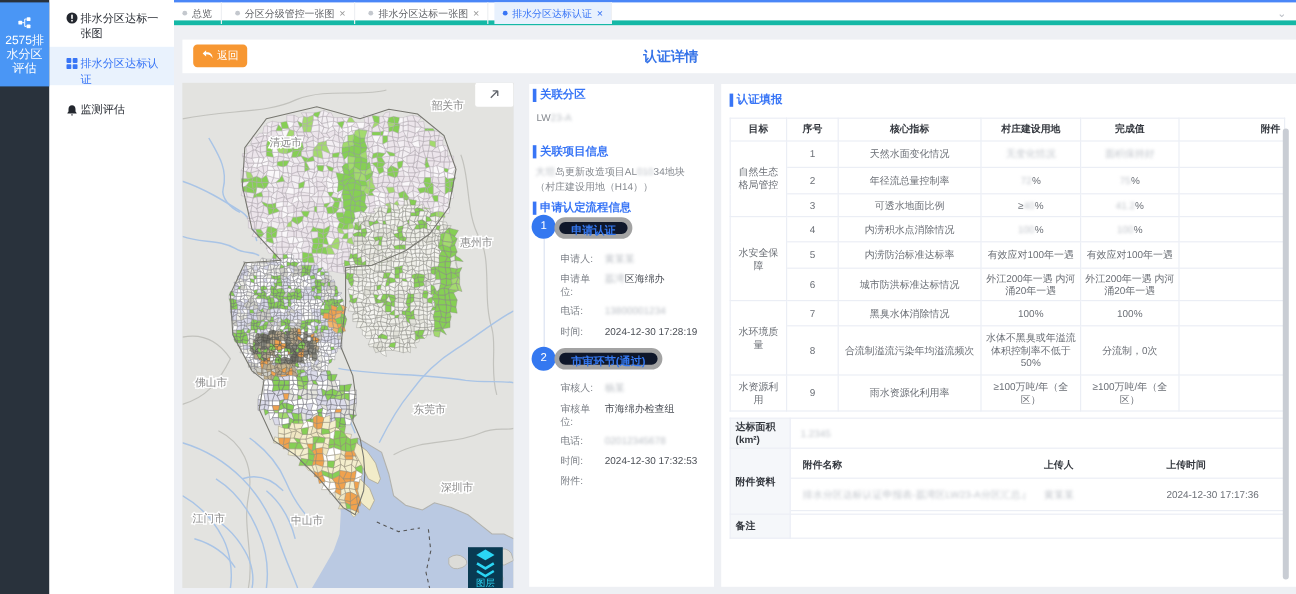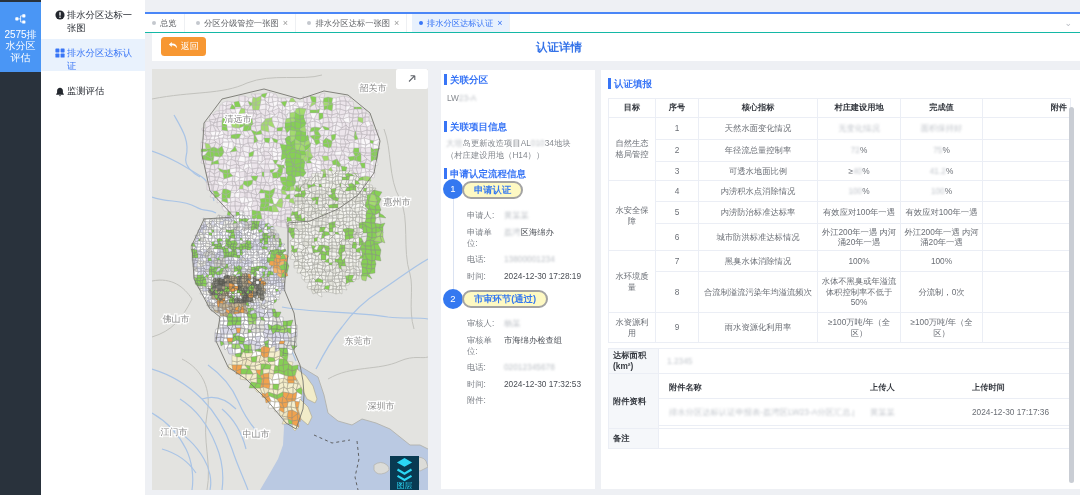--- a/index.html
+++ b/index.html
@@ -4,42 +4,42 @@
 *{margin:0;padding:0;box-sizing:border-box}
 html,body{width:1080px;height:495px;overflow:hidden;font-family:"Liberation Sans",sans-serif;background:#eef0f4}
 .rail{position:absolute;left:0;top:0;width:41px;height:495px;background:#29323c;z-index:5}
 .rail .act{position:absolute;left:0;top:2px;width:41px;height:70px;background:#4a96f5;color:#fff;text-align:center}
 .rail .t{position:absolute;top:27px;left:0;width:41px;font-size:10px;line-height:11.3px;color:#fff}
 .submenu{position:absolute;left:41px;top:0;width:104px;height:495px;background:#fff;z-index:4}
 .mi{position:absolute;left:0;width:104px;font-size:9.3px;line-height:13.5px;color:#2b2f36}
 .mi .ico{position:absolute;left:13.5px;top:1.5px;width:10px;height:10px}
 .mi .txt{display:block;margin-left:26px;width:70px}
 .mi2bg{position:absolute;left:0;top:39px;width:104px;height:32px;background:#e9f2fd}
-.topbar{position:absolute;left:145px;top:12px;right:0;height:21px;background:#fff;border-top:2px solid #4a86f7;border-bottom:1px solid #14b8a6;white-space:nowrap;z-index:3}
+.topbar{position:absolute;left:145px;top:0;right:0;height:21px;background:#fff;border-top:2px solid #4a86f7;border-bottom:4px solid #14b8a6;white-space:nowrap;z-index:3}
 .tab{display:inline-block;height:18px;line-height:18px;padding:0 7px 0 7px;font-size:8.3px;color:#606266;border-right:1px solid #eef0f3;vertical-align:top}
 .tab .dot{display:inline-block;width:4px;height:4px;border-radius:50%;background:#c4c8ce;margin:0 4px 1px 0;vertical-align:middle}
 .tab .x{color:#9a9a9a;margin-left:4px;font-size:9px}
 .tab.on{color:#3875f6;background:#e8f1fd}
 .tab.on .dot{background:#3875f6}
 .tab.on .x{color:#3875f6}
 .tabchev{position:absolute;right:8px;top:0;color:#b9bdc4;font-size:9px;line-height:18px}
 .hdr{position:absolute;left:152px;top:33px;right:0;height:28px;background:#fff}
 .btn-back{position:absolute;left:9px;top:4px;width:45px;height:19px;background:#f79732;border-radius:3.5px;color:#fff;font-size:9px;line-height:19px;text-align:center}
 .hdr .title{position:absolute;left:384px;top:7px;width:200px;text-align:left;font-size:11.5px;font-weight:bold;color:#3573e8}
 .mappanel{position:absolute;left:152px;top:69px;width:276px;height:421px;background:#e3e3e0;overflow:hidden}
 .midpanel{position:absolute;left:441px;top:70px;width:154px;height:419px;background:#fff;padding:4px 6px 0 3px;overflow:hidden}
 .rightpanel{position:absolute;left:601px;top:70px;width:479px;height:419px;background:#fff;padding:8px 0 0 7px;overflow:hidden}
 .sect{position:relative;font-size:9.5px;font-weight:bold;color:#3875f6;padding-left:6px;height:11px;line-height:11px}
 .sect:before{content:"";position:absolute;left:0;top:0;width:2.5px;height:11px;background:#3875f6}
 .small{font-size:8.3px;color:#8d9199;line-height:11px}
 .kv{display:flex;font-size:8.3px;line-height:11px;margin-bottom:5.5px}
 .kv .k{width:37px;flex:none;color:#7d8188}
 .kv .v{flex:1;color:#4a4e55}
 .stepnum{position:absolute;width:20px;height:20px;border-radius:50%;background:#3478f0;color:#fff;font-size:9.5px;line-height:20px;text-align:center}
-.steppill{position:absolute;border:2px solid #a3a3a3;border-radius:9px;color:#3478f0;font-size:9.3px;font-weight:bold;height:17.5px;line-height:15.5px;padding:0 10px;background:#fef9c3}
+.steppill{position:absolute;border:4px solid #a3a3a3;border-radius:9px;color:#3478f0;font-size:9.3px;font-weight:bold;height:17.5px;line-height:15.5px;padding:0 10px;background:#0f172a}
 .stepline{position:absolute;width:1px;background:#dbe3f2}
 table.rt{border-collapse:collapse;font-size:8.3px;color:#6b6f76;table-layout:fixed;width:462px}
 table.rt th,table.rt td{border:1px solid #ebeef5;text-align:center;padding:1px 3px;line-height:10.5px;vertical-align:middle}
 table.rt th{color:#34383f;font-weight:bold;font-size:8.2px}
 .lbl{background:#f5f7fa;color:#34383f;font-weight:bold;text-align:left !important;padding-left:4px !important}
 .att-h{position:relative;font-size:8.2px;color:#34383f;font-weight:bold;border-bottom:1px solid #ebeef5;height:22px;line-height:22px}
 .att-r{position:relative;font-size:8.3px;color:#6b6f76;border-bottom:1px solid #ebeef5;height:27px;line-height:27px}
 .scroll{position:absolute;right:6px;top:37px;width:5px;height:376px;border-radius:3px;background:#c9cdd4}
 .blur1{color:#c2c6cc;filter:blur(1.3px)}
 .blur2{color:#bcc0c6;filter:blur(1.3px)}

